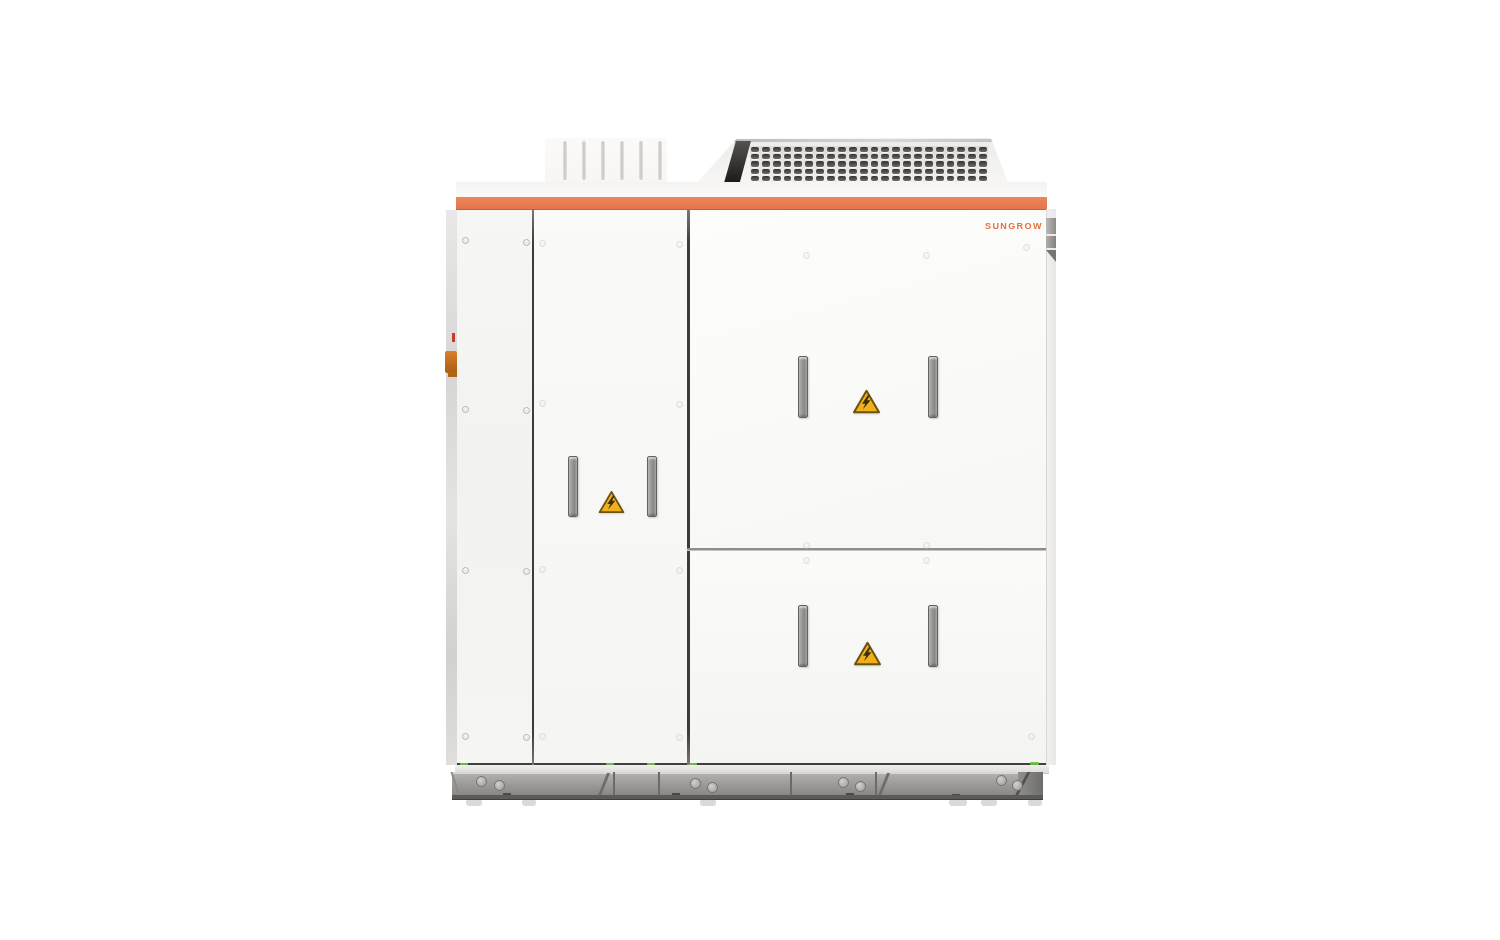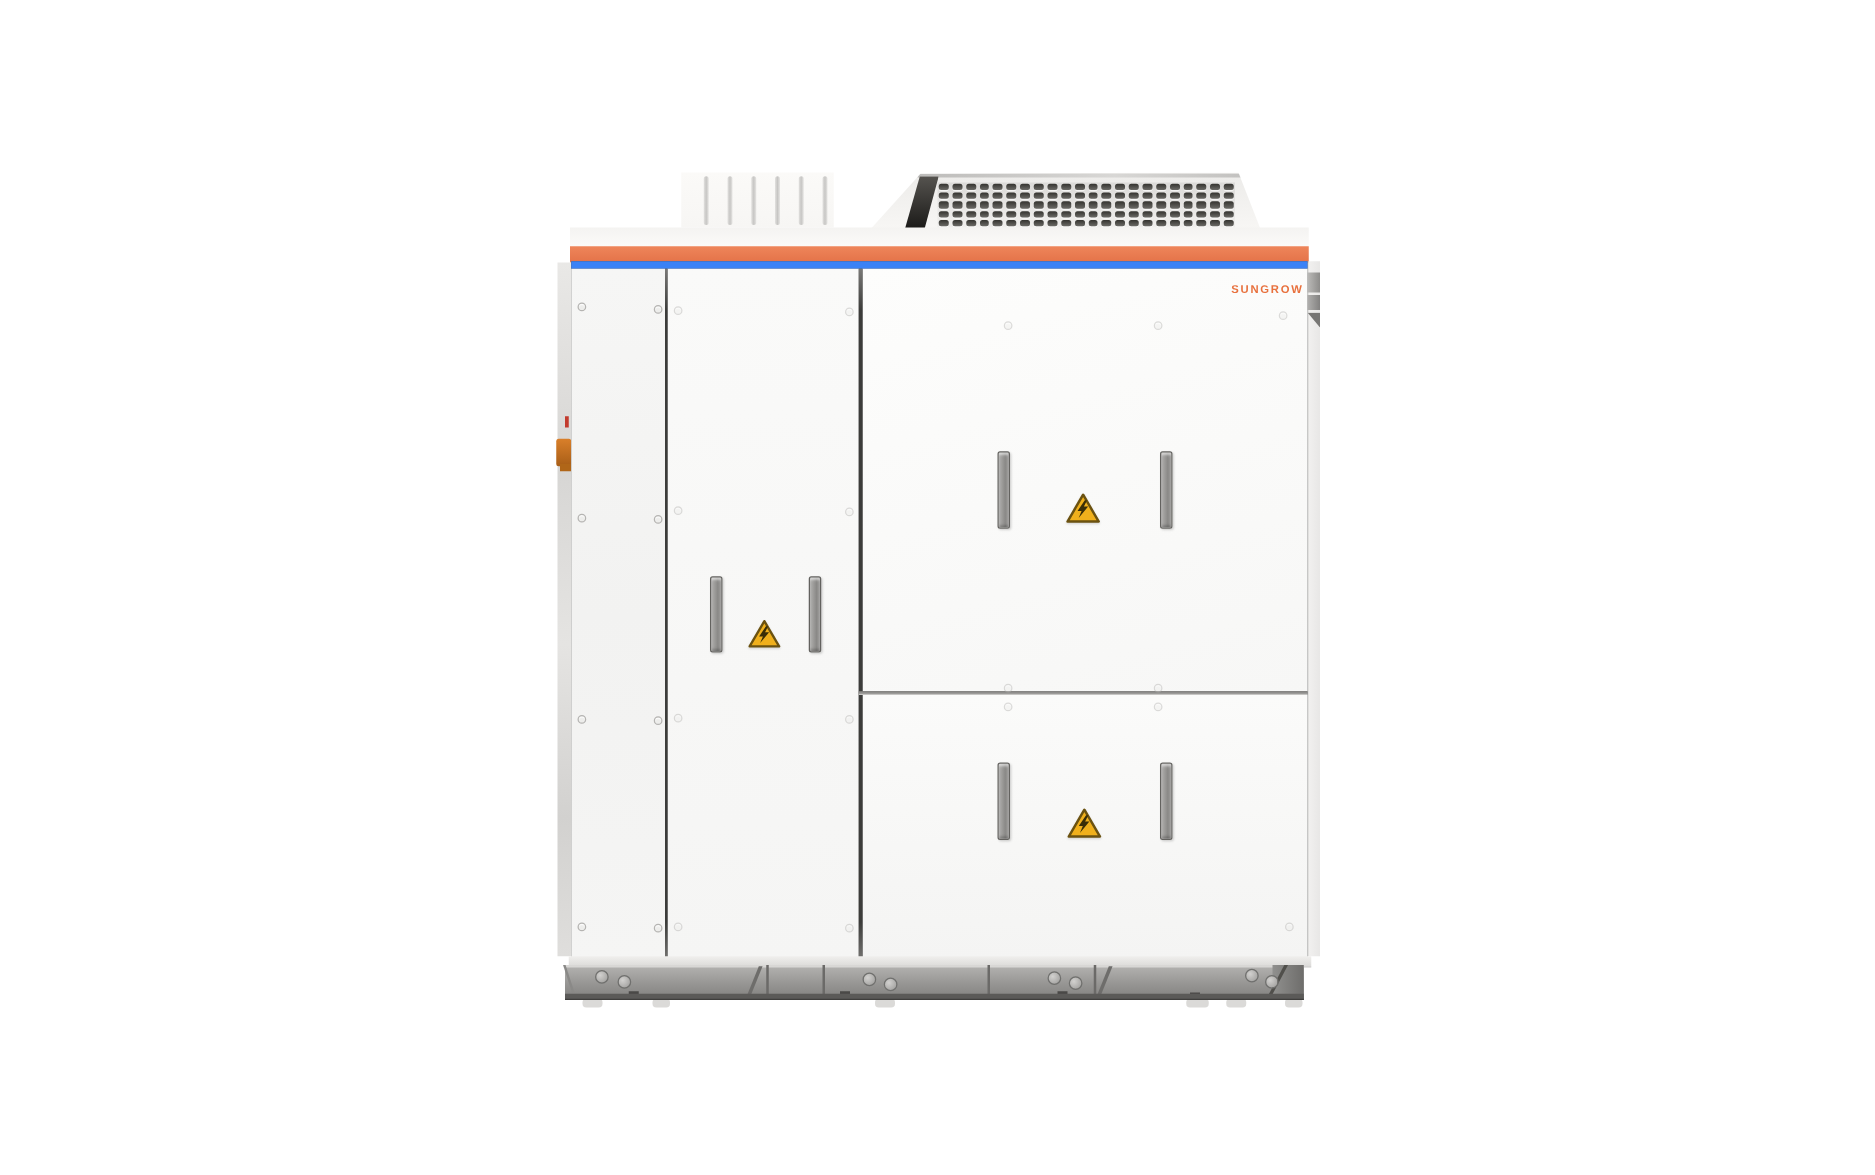--- a/index.html
+++ b/index.html
@@ -45,21 +45,21 @@
         background:linear-gradient(180deg,#D97F2A,#A85E17);}
   .side-bracket-notch{left:448px;top:371px;width:9px;height:6px;background:#B06618;}
   .side-red-mark{left:452px;top:333px;width:3px;height:9px;background:#C23B2E;}
   .side-right{left:1046px;top:209px;width:9px;height:556px;
         background:linear-gradient(90deg,#F1F0EF,#E8E7E6);border-left:1px solid #D8D7D5;}
   .hinge-a{left:1044px;top:218px;width:12px;height:16px;background:linear-gradient(90deg,#C4C3C1,#8D8C8A);}
   .hinge-b{left:1045px;top:236px;width:11px;height:12px;background:linear-gradient(90deg,#B5B4B2,#828180);}
   .hinge-c{left:1046px;top:250px;width:10px;height:12px;clip-path:polygon(0 0,100% 0,100% 100%);background:#777674;}
 
   
-  .front{left:457px;top:209px;width:589px;height:556px;background:#404040;border-top:6px solid #3b82f6;}
+  .front{left:457px;top:209px;width:589px;height:556px;background:#404040;border-top:1px solid #3b82f6;}
   .panel{position:absolute;top:0;height:553px;}
   .panel-left{left:0;width:75px;background:linear-gradient(180deg,#F6F6F5,#F2F2F1 50%,#F5F5F4);}
   .panel-mid{left:77px;width:153px;background:linear-gradient(180deg,#FAFAF9,#F5F5F4);}
   .door-ur{left:233px;width:356px;height:338px;background:linear-gradient(165deg,#FDFDFC,#F7F7F6);}
   .door-lr{left:233px;top:341px;width:356px;height:212px;background:linear-gradient(180deg,#FBFBFA,#F4F4F3);}
   .vseam{position:absolute;top:0;width:2px;height:556px;
         background:linear-gradient(180deg,#7A7977,#3C3C3A 6%,#3C3C3A 94%,#7A7977);}
   .hseam{position:absolute;left:230px;top:338px;width:359px;height:2px;
         background:#8E8D8B;border-bottom:1px solid #C6C5C3;}
 

